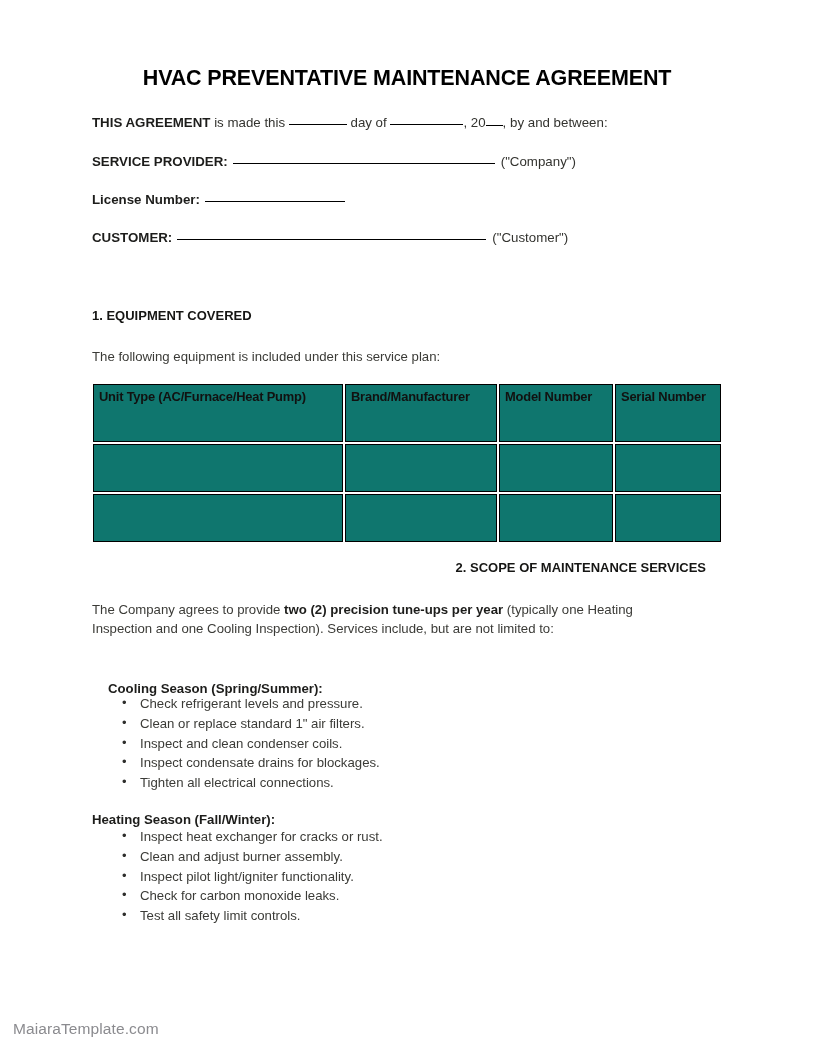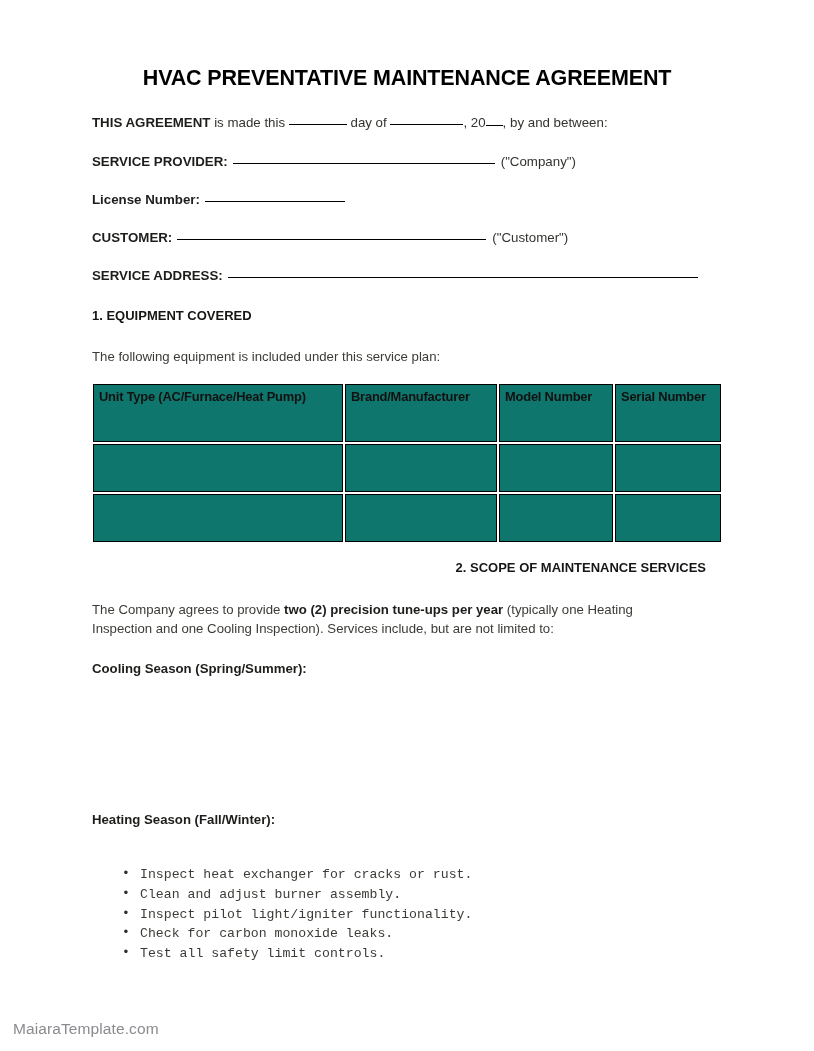--- a/index.html
+++ b/index.html
@@ -167,23 +167,20 @@
   </div>
 
   <div class="col form-line" style="top:193px;">
     <b>License Number:</b><span class="rule rule-license" style="margin-left:5px;"></span>
   </div>
 
   <div class="col form-line" style="top:231px;">
     <b>CUSTOMER:</b><span class="rule rule-customer" style="margin-left:5px;"></span><span style="margin-left:6px;">("Customer")</span>
   </div>
 
-  <div class="col form-line" style="top:269px;">
-    <b>SERVICE ADDRESS:</b><span class="rule rule-address" style="margin-left:5px;"></span>
-  </div>
 
   <div class="col section-heading" style="top:309px;">1. EQUIPMENT COVERED</div>
 
   <div class="col para" style="top:348px;">The following equipment is included under this service plan:</div>
 
   <table class="equip-table">
     <tbody>
         <tr class="header-row">
       <td class="c1">Unit Type (AC/Furnace/Heat Pump)</td>
       <td class="c2">Brand/Manufacturer</td>
@@ -204,26 +201,33 @@
     </tr>
   </tbody>
     </table>
 
   <div class="col section-heading" style="top:561px;text-align:right;">2. SCOPE OF MAINTENANCE SERVICES</div>
 
   <div class="col para" style="top:601px; width:600px;">
     <span>The Company agrees to provide </span><b>two (2) precision tune-ups per year</b><span> (typically one Heating Inspection and one Cooling Inspection). Services include, but are not limited to:</span>
   </div>
 
-  <div class="col sub-heading" style="top:662px;">Cooling Season (Spring/Summer):</div>
-
+  <div class="col sub-heading" style="top:682px;margin-left:16px;">Cooling Season (Spring/Summer):</div>
+
+  <ul class="bullets col" style="top:694px;">
+    <li>Check refrigerant levels and pressure.</li>
+    <li>Clean or replace standard 1" air filters.</li>
+    <li>Inspect and clean condenser coils.</li>
+    <li>Inspect condensate drains for blockages.</li>
+    <li>Tighten all electrical connections.</li>
+  </ul>
 
   <div class="col sub-heading" style="top:813px;">Heating Season (Fall/Winter):</div>
 
-  <ul class="bullets col" style="top:865px;font-family:Liberation Mono, monospace;">
+  <ul class="bullets col" style="top:827px;">
     <li>Inspect heat exchanger for cracks or rust.</li>
     <li>Clean and adjust burner assembly.</li>
     <li>Inspect pilot light/igniter functionality.</li>
     <li>Check for carbon monoxide leaks.</li>
     <li>Test all safety limit controls.</li>
   </ul>
 
   <div class="watermark">MaiaraTemplate.com</div>
 
 </div>

